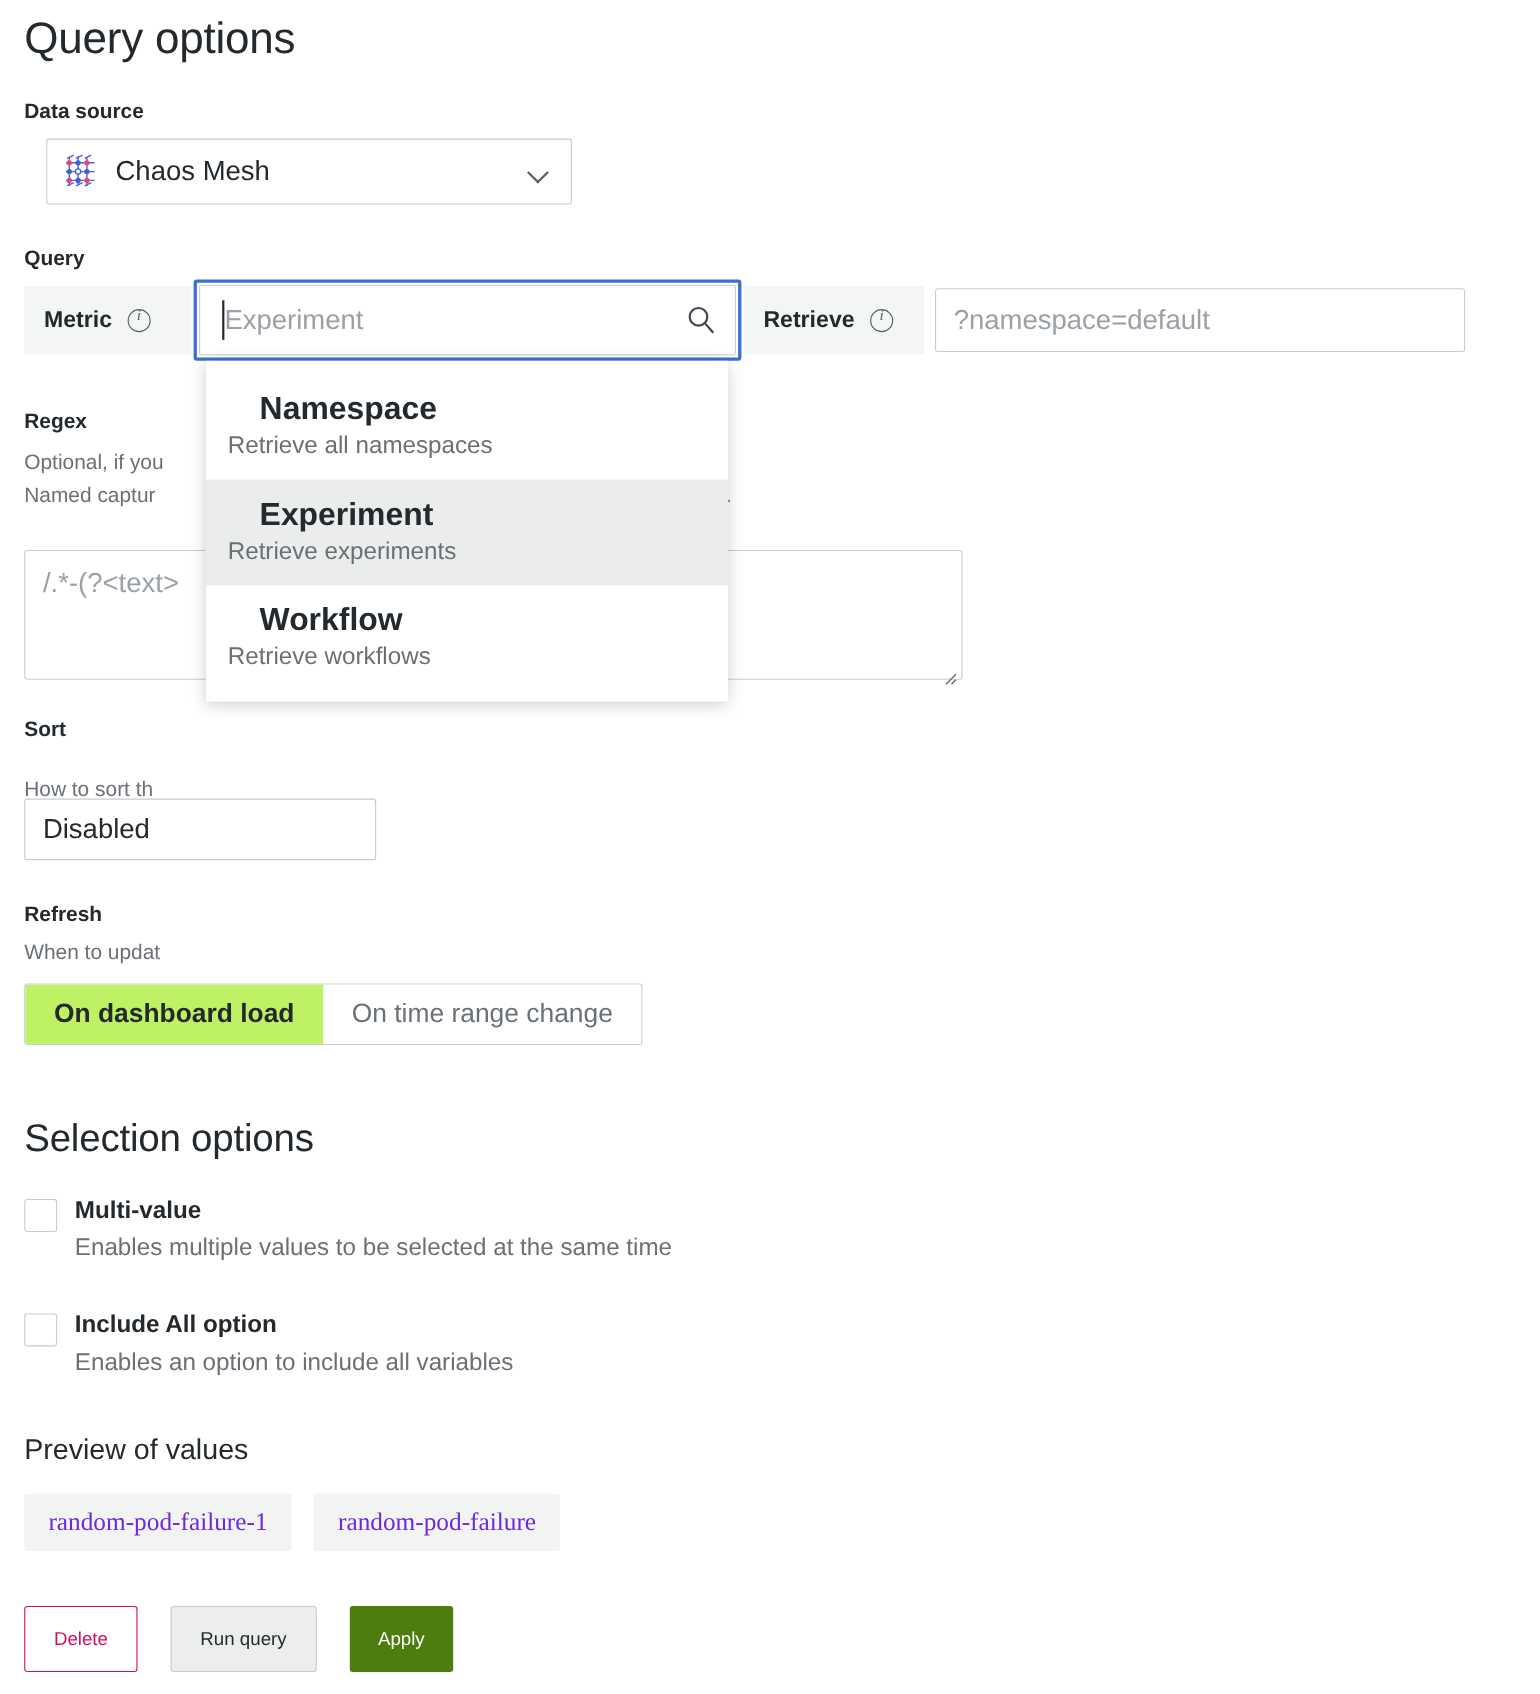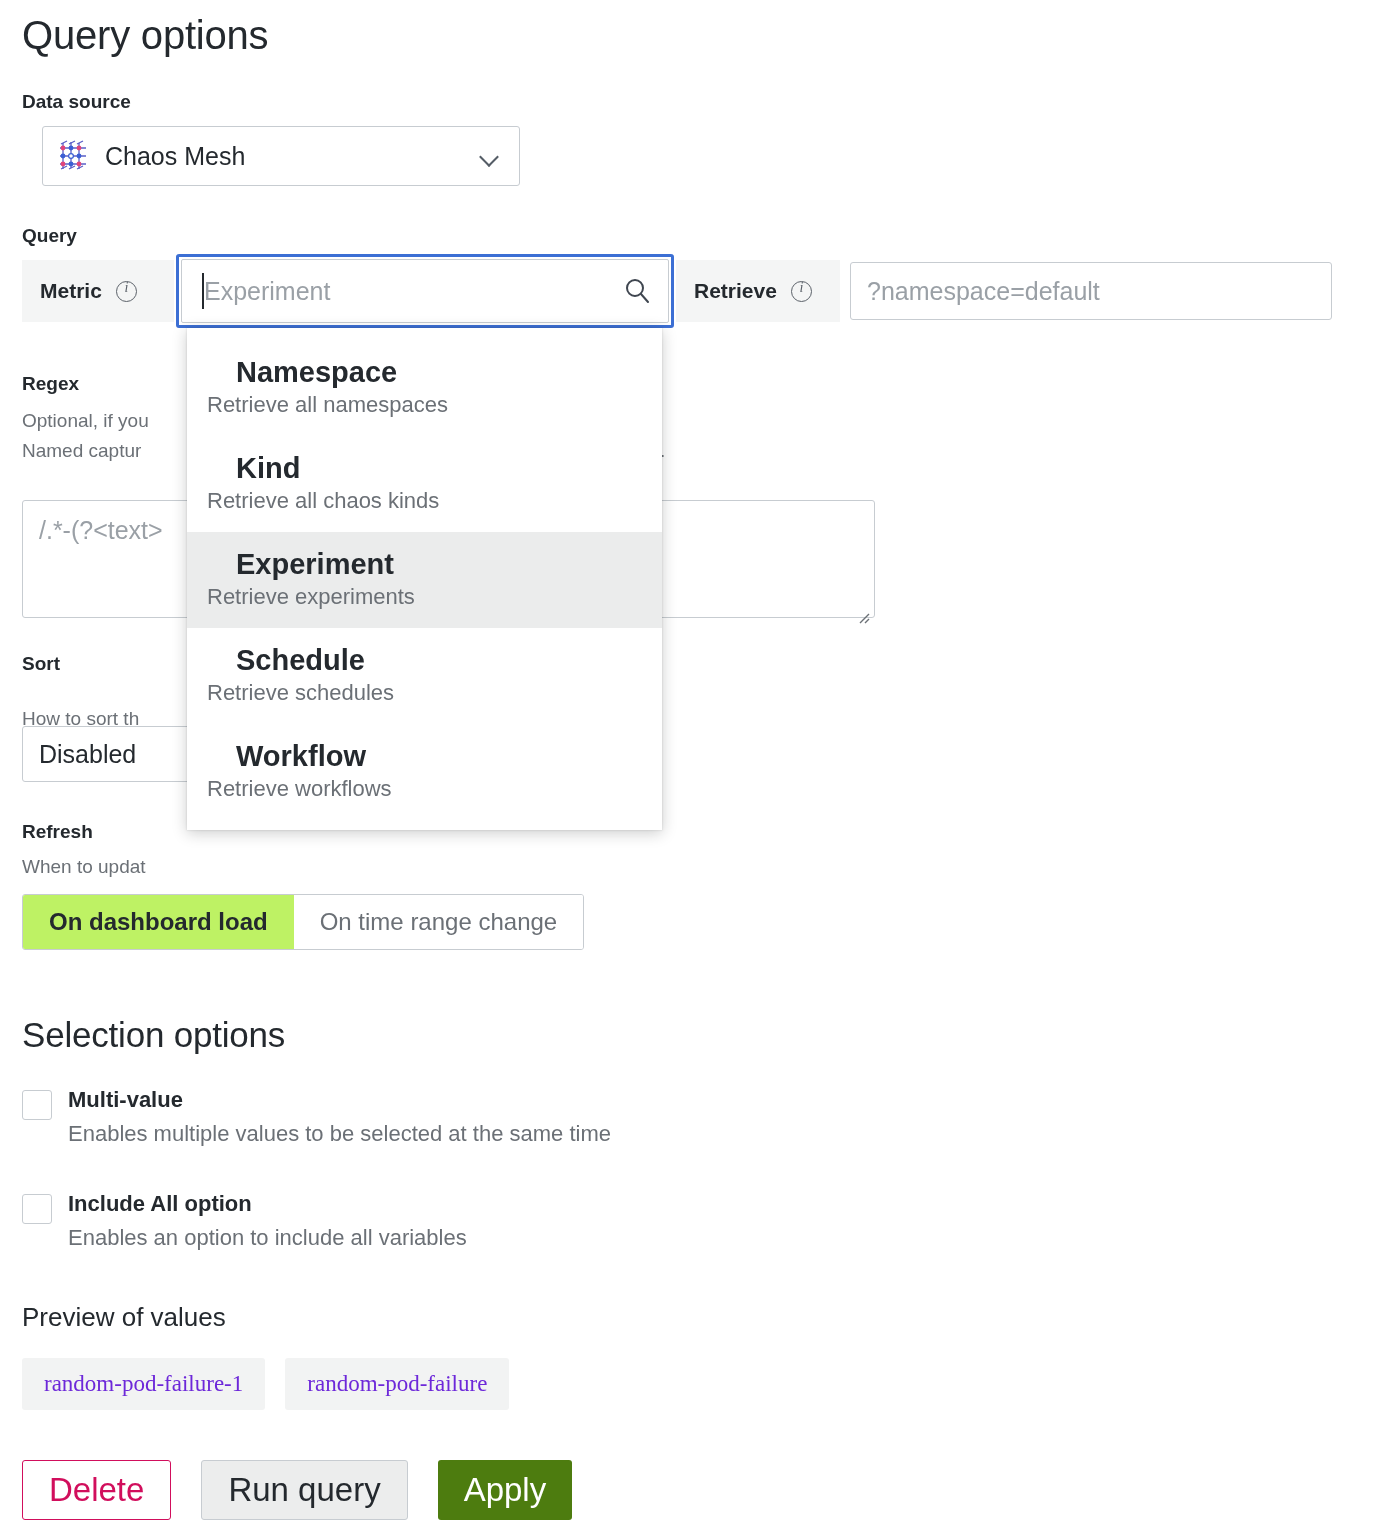--- a/index.html
+++ b/index.html
@@ -173,21 +173,21 @@
   
   .chips { position: absolute; left: 22px; top: 1358px; display: flex; gap: 20px; }
   .chip {
     background: #f2f3f3; border-radius: 3px;
     padding: 13px 22px; font-size: 23px; color: #6d28d9; white-space: nowrap; font-family: Liberation Serif, serif;
   }
 
   
   .actions { position: absolute; left: 22px; top: 1460px; display: flex; gap: 30px; }
   .btn {
-    height: 60px; border-radius: 3px; font-size: 33px;
+    height: 60px; border-radius: 3px; font-size: 17px;
     display: flex; align-items: center; justify-content: center;
     padding: 0 26px; font-weight: 400; white-space: nowrap;
   }
   .btn-delete { border: 1.5px solid #d10e5c; color: #d10e5c; background: #fff; }
   .btn-run { border: 1px solid #c7ccd1; color: #24292e; background: #eceded; }
   .btn-apply { border: none; color: #fff; background: #4d7c0f; }
 
   
   .dropdown {
     position: absolute; left: 187px; top: 328px;
@@ -316,31 +316,23 @@
     <div class="btn btn-delete">Delete</div>
     <div class="btn btn-run">Run query</div>
     <div class="btn btn-apply">Apply</div>
   </div>
 
   <div class="dropdown">
     <div class="dd-item">
       <div class="dd-title">Namespace</div>
       <div class="dd-desc">Retrieve all namespaces</div>
     </div>
-    <div class="dd-item">
-      <div class="dd-title">Kind</div>
-      <div class="dd-desc">Retrieve all chaos kinds</div>
-    </div>
     <div class="dd-item selected">
       <div class="dd-title">Experiment</div>
       <div class="dd-desc">Retrieve experiments</div>
     </div>
     <div class="dd-item">
-      <div class="dd-title">Schedule</div>
-      <div class="dd-desc">Retrieve schedules</div>
-    </div>
-    <div class="dd-item">
       <div class="dd-title">Workflow</div>
       <div class="dd-desc">Retrieve workflows</div>
     </div>
   </div>
 
 </div>
 
 </body></html>

